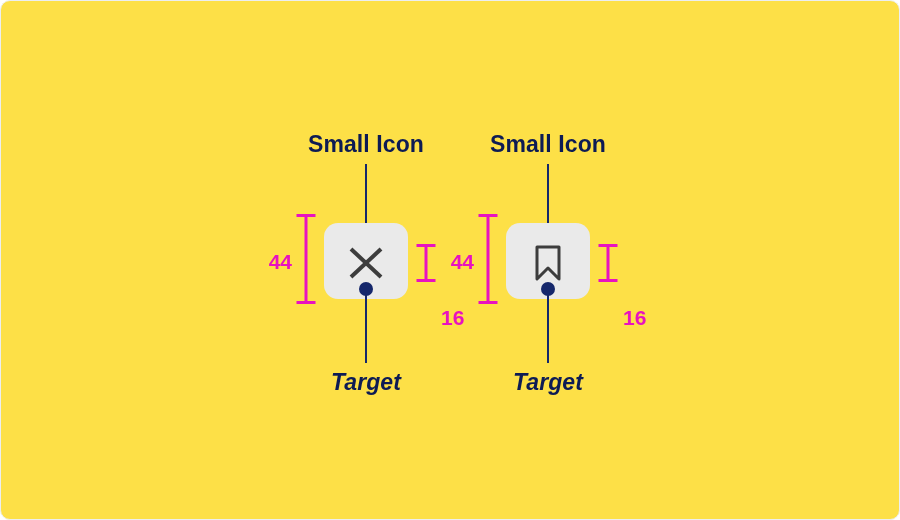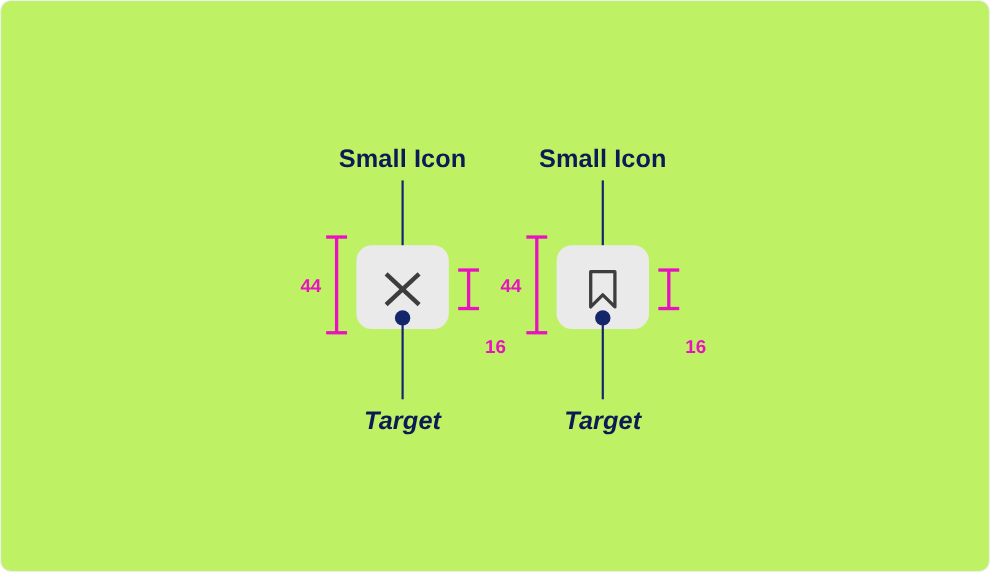--- a/index.html
+++ b/index.html
@@ -12,21 +12,21 @@
     height: 520px;
     font-family: "Liberation Sans", sans-serif;
     overflow: hidden;
   }
 
   #canvas {
     position: relative;
     width: 900px;
     height: 520px;
     box-sizing: border-box;
-    background: #bef264;
+    background: #fde047;
     border: 1px solid #eceef0;
     border-radius: 10px;
     overflow: hidden;
   }
 
   .diagram-group {
     position: absolute;
     top: 0;
     width: 260px;
     height: 520px;
@@ -116,21 +116,21 @@
     height: 3px;
     background: #e812c0;
   }
   .ruler .cap-top    { top: 4px; }
   .ruler .cap-bottom { bottom: 4px; }
 
   .ruler-label {
     position: absolute;
     color: #e812c0;
     font-weight: bold;
-    font-size: 17px;
+    font-size: 21px;
     line-height: 1;
     white-space: nowrap;
   }
 
   
   .ruler-44 {
     left: 60px;
     top: 209px;
     width: 19px;
     height: 98px;

